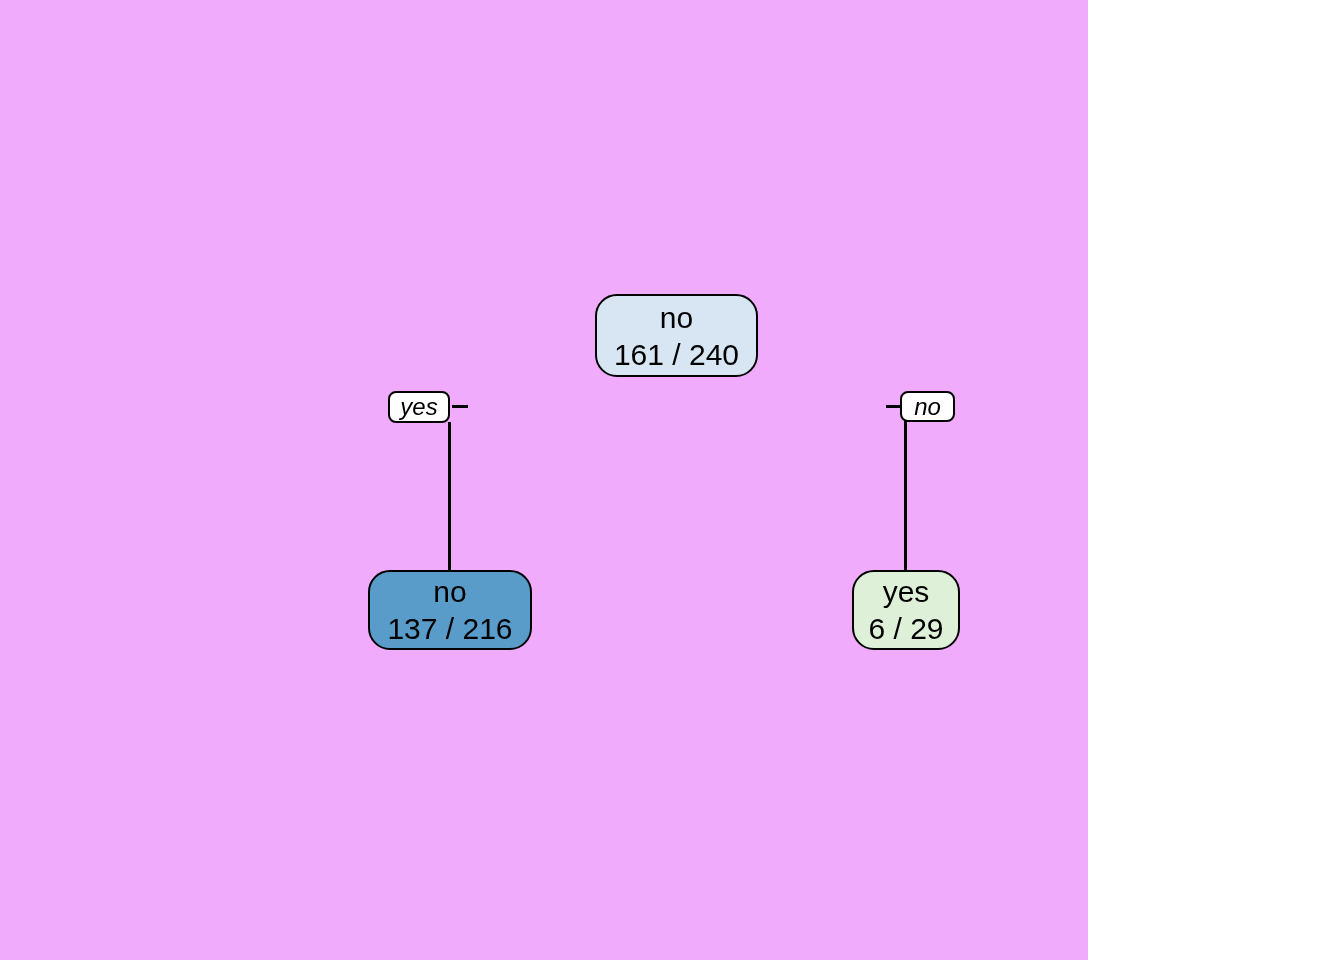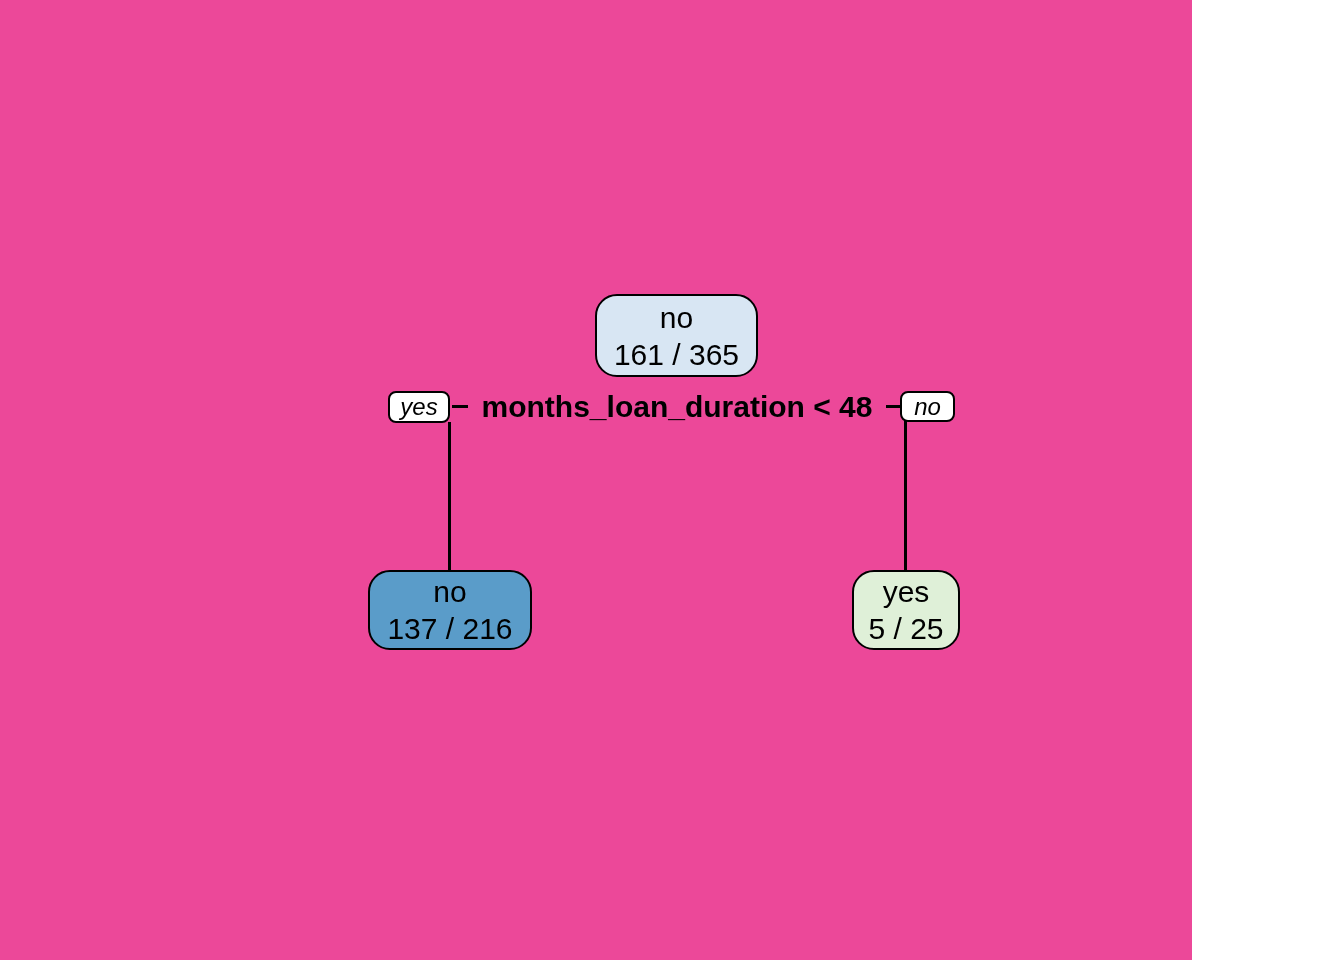--- a/index.html
+++ b/index.html
@@ -2,23 +2,23 @@
 <html><head>
 <meta charset="utf-8">
 <style>
   html, body {
     margin: 0;
     padding: 0;
     background: #ffffff;
   }
   .canvas {
     position: relative;
-    width: 1192px;
+    width: 1088px;
     height: 960px;
-    background: #ec4899;
+    background: #f0abfc;
     font-family: "Liberation Sans", sans-serif;
     color: #000000;
     overflow: hidden;
   }
   
   .node {
     position: absolute;
     box-sizing: border-box;
     border: 2.5px solid #000000;
     border-radius: 22px;
@@ -85,40 +85,39 @@
   .vline-left  { left: 448px; top: 422px; height: 148px; }
   .vline-right { left: 904px; top: 421px; height: 149px; }
 </style>
 </head>
 <body>
 
 <div class="canvas">
 
   <div class="node node-root" style="background-color: rgb(216, 230, 243);">
     <div class="node-class">no</div>
-    <div class="node-count">161 / 365</div>
+    <div class="node-count">161 / 240</div>
   </div>
 
-  <div class="split-label">months_loan_duration &lt; 48</div>
 
   <div class="branch-label branch-label-yes">yes</div>
 
   <div class="branch-label branch-label-no">no</div>
 
   <div class="dash dash-left"></div>
 
   <div class="dash dash-right"></div>
 
   <div class="vline vline-left"></div>
 
   <div class="vline vline-right"></div>
 
   <div class="node node-left" style="background-color: rgb(90, 156, 201);">
     <div class="node-class">no</div>
     <div class="node-count">137 / 216</div>
   </div>
 
   <div class="node node-right" style="background-color: rgb(223, 240, 216);">
     <div class="node-class">yes</div>
-    <div class="node-count">5 / 25</div>
+    <div class="node-count">6 / 29</div>
   </div>
 
 </div>
 
 </body></html>

